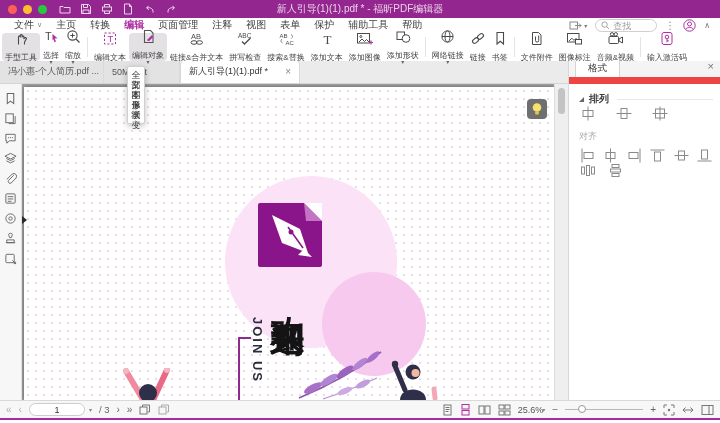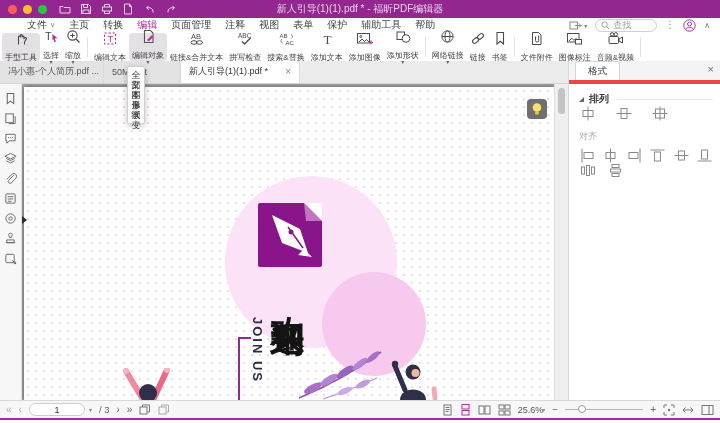--- a/index.html
+++ b/index.html
@@ -11,26 +11,26 @@
   
   .titlebar{position:absolute;top:0;left:0;right:0;height:18px;background:#93278f;
             display:flex;align-items:center;padding:0 8px;z-index:5;}
   .traffic{display:flex;gap:6px;margin-right:12px;}
   .light{width:9px;height:9px;border-radius:50%;}
   .l-red{background:#ff5f57}.l-yel{background:#febc2e}.l-grn{background:#28c840}
   .tb-icons{display:flex;gap:9px;align-items:center;z-index:2;}
   .tb-title{position:absolute;left:0;right:0;text-align:center;color:#ecd2ea;font-size:10px;pointer-events:none;}
 
   
-  .menubar{position:absolute;top:18px;left:17px;right:0;height:14px;background:#fff;
-           display:flex;align-items:center;font-size:10px;color:#3c3c3c;padding:0 10px;gap:14px;z-index:5;}
+  .menubar{position:absolute;top:18px;left:4px;right:0;height:14px;background:#fff;
+           display:flex;align-items:flex-end;font-size:10px;color:#3c3c3c;padding:0 10px;gap:14px;z-index:5;}
   .menu-item{line-height:14px;position:relative;white-space:nowrap;}
   .menu-file{display:flex;align-items:center;gap:3px;}
   .menu-file .vcar{font-size:7px;color:#888;}
-  .menu-item.active{color:#b02fa0;font-weight:normal;}
+  .menu-item.active{color:#b02fa0;font-weight:bold;}
   .menu-item.active::after{content:"";position:absolute;left:1px;right:1px;bottom:-2px;height:2px;background:#b02fa0;}
   .menubar-right{margin-left:auto;display:flex;align-items:center;gap:8px;}
   .mb-caret{font-size:6px;color:#777;}
   .search-pill{display:flex;align-items:center;gap:3px;border:1px solid #cfcfcf;border-radius:8px;
                height:13px;padding:0 5px;background:#fff;width:62px;}
   .search-pill input{border:0;outline:0;width:44px;font-size:9px;color:#444;background:transparent;padding:0;}
   .search-pill input::placeholder{color:#9a9a9a;}
   .mb-dots{color:#888;font-size:10px;line-height:10px;}
   .mb-chev{color:#777;font-size:8px;}
 
@@ -88,21 +88,21 @@
   .bulb-btn{position:absolute;left:503px;top:12px;width:20px;height:20px;background:#6f6f6f;
             border-radius:4px;display:flex;align-items:center;justify-content:center;}
   .gutter{position:absolute;right:0;top:0;width:14px;bottom:0;background:#efefef;border-left:1px solid #dcdcdc;}
   .vthumb{position:absolute;left:3px;top:4px;width:7px;height:26px;background:#c3c3c3;border-radius:4px;}
   .expander{position:absolute;left:0;top:132px;width:0;height:0;border-top:4px solid transparent;
             border-bottom:4px solid transparent;border-left:5px solid #2b2b2b;}
 
   
   .panel{position:absolute;top:61px;right:0;width:152px;bottom:23px;background:#fff;
          border-left:1px solid #d8d8d8;z-index:4;}
-  .panel-header{height:23px;background:#f4f4f4;border-bottom:4px solid #ef4444;display:flex;
+  .panel-header{height:23px;background:#f4f4f4;border-bottom:7px solid #ef4444;display:flex;
                 align-items:flex-end;padding:0 6px;}
   .panel-tab{background:#fff;border:1px solid #d4d4d4;border-bottom:none;height:19px;padding:0 12px;
              font-size:9.5px;color:#333;display:flex;align-items:center;border-radius:3px 3px 0 0;}
   .panel-close{margin-left:auto;color:#777;font-size:11px;line-height:11px;margin-bottom:5px;}
   .panel-body{padding:8px 7px 0 10px;}
   .sec-head{display:flex;align-items:center;gap:5px;font-size:10px;color:#3c3c3c;font-weight:bold;}
   .sec-tri{width:0;height:0;border-left:5px solid transparent;border-bottom:5px solid #666;}
   .sec-line{flex:1;height:1px;background:#e7e7e7;margin-left:3px;}
   .grp-label{font-size:9px;color:#a8a8a8;margin:9px 0 5px 0;}
   .icon-row{display:flex;align-items:center;}
@@ -390,20 +390,30 @@
           <svg width="17" height="15" viewBox="0 0 17 15">
             <circle cx="5" cy="3.3" r="1.7" fill="none" stroke="#4a4a4a"></circle>
             <circle cx="8.8" cy="3.3" r="1.7" fill="none" stroke="#4a4a4a"></circle>
             <rect x="2" y="5.5" width="9.5" height="7" rx="1" fill="none" stroke="#4a4a4a"></rect>
             <polygon points="12,8 15.5,6 15.5,12 12,10" fill="none" stroke="#4a4a4a"></polygon>
           </svg>
         </div>
       <div class="tlabel">音频&amp;视频</div>
     </div>
     <div class="tsep"></div>
+    <div class="tbtn">
+      <div class="ticon">
+          <svg width="14" height="15" viewBox="0 0 14 15">
+            <rect x="2" y="1.5" width="10" height="12" rx="2" fill="none" stroke="#b02fa0"></rect>
+            <circle cx="7" cy="6" r="1.8" fill="none" stroke="#b02fa0"></circle>
+            <path d="M7 7.8v3.5M7 9.8h1.8" fill="none" stroke="#b02fa0"></path>
+          </svg>
+        </div>
+      <div class="tlabel">输入激活码</div>
+    </div>
   </div>
 
   <div class="tabbar">
     <div class="tab t1">
       <span>冯小惠-个人简历.pdf ...</span>
     </div>
     <div class="tab t2">
       <span>50M_opt</span>
     </div>
     <div class="tab active">

